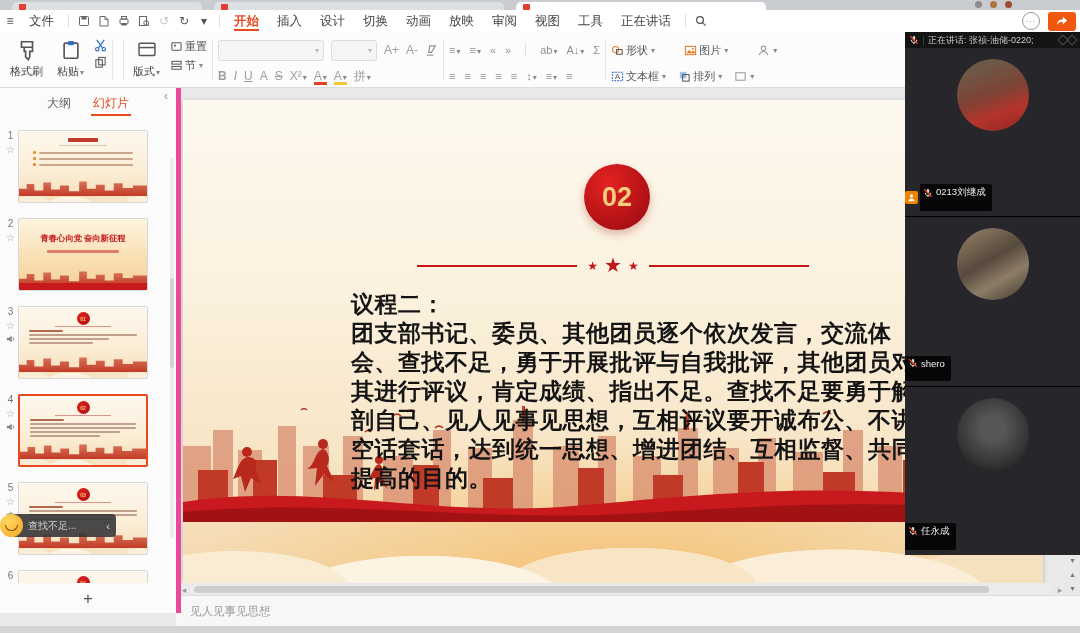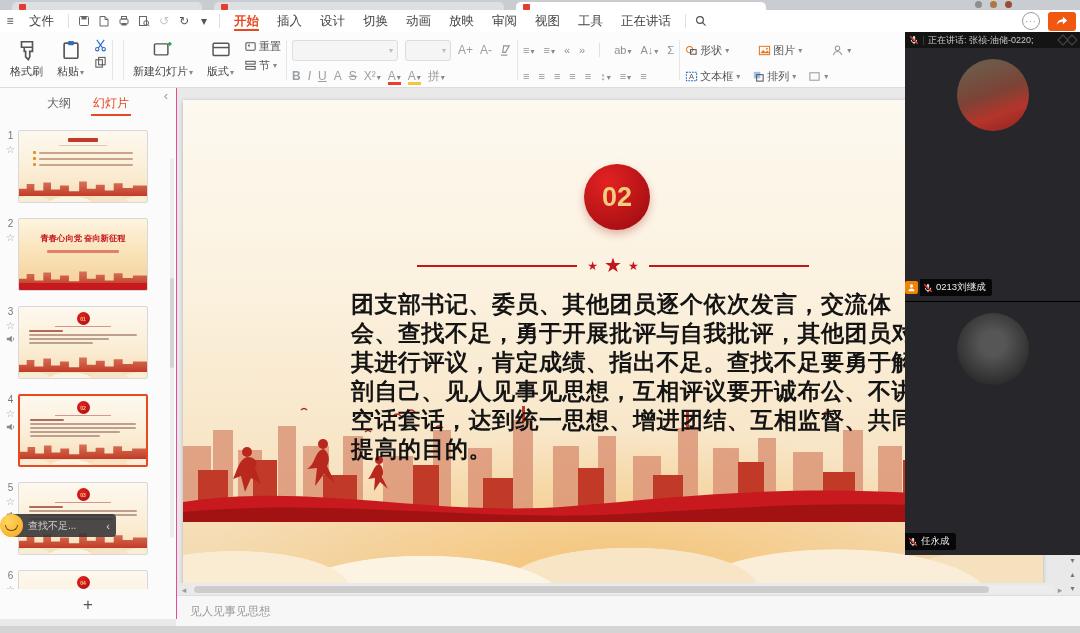--- a/index.html
+++ b/index.html
@@ -46,21 +46,21 @@
         display:flex;align-items:center;justify-content:flex-end;padding-right:4px;color:#bbb;font-size:8px}
   .fsel.small{width:40px}
   .fmtrow{display:flex;align-items:center;gap:7px;height:22px;color:#9aa0a6;font-size:12px}
   .fmtrow .lt{cursor:pointer}
   .lt.b{font-weight:bold}.lt.i{font-style:italic}.lt.u{text-decoration:underline}.lt.s{text-decoration:line-through}
   .clrA{position:relative}.clrA::after{content:"";position:absolute;left:0;right:0;bottom:-2px;height:3px;background:#e8402a}
   .hlA{position:relative}.hlA::after{content:"";position:absolute;left:0;right:0;bottom:-2px;height:3px;background:#f3c73c}
   .pico{font-size:11px;color:#8d9197;cursor:pointer}
 
   
-  .sidebar{position:absolute;top:88px;left:0;width:176px;bottom:14px;background:#fbfbfb;border-right:1px solid #ec4899;z-index:6}
+  .sidebar{position:absolute;top:88px;left:0;width:176px;bottom:20px;background:#fbfbfb;border-right:5px solid #ec4899;z-index:6}
   .s-tabs{height:30px;display:flex;align-items:center;justify-content:center;gap:22px;position:relative;font-size:12px}
   .s-tab{color:#666;cursor:pointer;height:30px;line-height:30px;position:relative}
   .s-tab.active{color:#e8491f}
   .s-tab.active::after{content:"";position:absolute;left:-2px;right:-2px;bottom:2px;height:2px;background:#e8491f}
   .collapse{position:absolute;right:8px;top:0;color:#999;font-size:13px;cursor:pointer}
   .thumbs{position:absolute;top:30px;left:0;right:0;height:478px;overflow:hidden}
   .sscroll{position:absolute;right:2px;top:40px;width:4px;height:380px;background:#ececec;border-radius:2px}
   .sscroll i{position:absolute;left:0;width:4px;top:120px;height:90px;background:#d2d2d2;border-radius:2px;display:block}
   .trow{position:absolute;left:0;width:176px}
   .tmeta{position:absolute;left:4px;top:0;width:13px;display:flex;flex-direction:column;align-items:center;gap:3px;
@@ -142,21 +142,21 @@
   .tiles{flex:1;display:flex;flex-direction:column;gap:1px;background:#000}
   .tile{flex:1;position:relative;background:#27272b;cursor:pointer}
   .tile.active{box-shadow:inset 0 0 0 2px #17c964}
   .av{position:absolute;left:50%;top:11px;transform:translateX(-50%);width:72px;height:72px;border-radius:50%}
   .av1{background:linear-gradient(160deg,#6e5847 18%,#7c4336 48%,#b5342b 72%,#8c241f)}
   .av2{background:linear-gradient(150deg,#86755e 12%,#57493d 45%,#8d7d67 68%,#3c352c)}
   .av3{background:linear-gradient(165deg,#234334 15%,#1c4a33 42%,#a63c28 72%,#7c2518)}
   .av4{background:radial-gradient(circle at 50% 42%,#565656 0 22%,#2c2c2c 75%)}
   .av5{background:#050505}
   .plabel{position:absolute;left:0;bottom:5px;display:flex;align-items:center;gap:2px}
-  .pill{display:flex;align-items:center;gap:3px;background:rgba(0,0,0,.82);padding:2px 6px 2px 3px;
+  .pill{display:flex;align-items:center;gap:3px;background:rgba(0,0,0,.82);padding:2px 6px 12px 3px;
         border-radius:0 2px 2px 0;color:#eee;font-size:9.5px;white-space:nowrap}
   .rolebadge{width:13px;height:13px;background:#f08300;border-radius:2px;display:flex;align-items:center;justify-content:center}
   .rolebadge svg{width:9px;height:9px;fill:#fff}
   .mic{width:10px;height:10px;flex:none}
   .mic rect{fill:#d8d8d8}
   .mic path,.mic line{stroke:#d8d8d8;stroke-width:1.2;fill:none}
   .mic .slash{stroke:#e8402a;stroke-width:1.6}
   .mic-active rect{fill:#2ecc71}
   .mic-active path,.mic-active line{stroke:#2ecc71}
   .mic-active .slash{display:none}
@@ -286,29 +286,20 @@
                 <rect x="2" y="4" width="7" height="8" fill="none" stroke="#555" stroke-width="1.1"></rect>
                 <rect x="5" y="1.5" width="7" height="8" fill="none" stroke="#555" stroke-width="1.1"></rect>
               </svg>
             </span>
           </span>
       </div>
     </div>
     <div class="rdiv"></div>
     <div class="rdiv"></div>
     <div class="rgroup">
-      <div class="gbtn">
-        <span class="big">
-            <svg viewBox="0 0 18 18">
-              <rect x="2" y="4" width="11" height="9" rx="1" fill="none" stroke="#555" stroke-width="1.2"></rect>
-              <path d="M13 4h3M14.5 2.5v3" stroke="#2da44e" stroke-width="1.4"></path>
-            </svg>
-          </span>
-        <span><span>新建幻灯片</span><span class="drop">▾</span></span>
-      </div>
       <div class="gbtn">
         <span class="big">
             <svg viewBox="0 0 18 18">
               <rect x="2.5" y="3.5" width="13" height="10" rx="1" fill="none" stroke="#555" stroke-width="1.2"></rect>
               <line x1="2.5" y1="7" x2="15.5" y2="7" stroke="#555" stroke-width="1.2"></line>
             </svg>
           </span>
         <span><span>版式</span><span class="drop">▾</span></span>
       </div>
       <div class="col2">
@@ -654,20 +645,21 @@
       <div class="starline">
         <span class="seg"></span>
         <span class="stars">
             <span class="star-s">★</span>
             <span class="star-m">★</span>
             <span class="star-s">★</span>
           </span>
         <span class="seg"></span>
       </div>
       <div class="sl-text">
+        <div>议程二：</div>
         <div>团支部书记、委员、其他团员逐个依次发言，交流体会、查找不足，勇于开展批评与自我批评，其他团员对其进行评议，肯定成绩、指出不足。查找不足要勇于解剖自己、见人见事见思想，互相评议要开诚布公、不讲空话套话，达到统一思想、增进团结、互相监督、共同提高的目的。</div>
       </div>
     </div>
   </div>
 
   <div class="hscroll">
     <span class="hs-ar">◂</span>
     <span class="hs-track">
         <span class="hs-thumb"></span>
       </span>
@@ -715,20 +707,34 @@
                 <rect x="4.6" y="1.2" width="2.8" height="5.6" rx="1.4"></rect>
                 <path d="M2.8 5.8c0 2.1 1.4 3.4 3.2 3.4s3.2-1.3 3.2-3.4"></path>
                 <line x1="6" y1="9.2" x2="6" y2="11"></line>
                 <line class="slash" x1="1.5" y1="1.5" x2="10.5" y2="10.5"></line>
               </svg>
               <span>0213刘继成</span>
             </span>
         </div>
       </div>
 
+      <div class="tile">
+        <div class="av av2"></div>
+        <div class="plabel">
+          <span class="pill">
+              <svg class="mic" viewBox="0 0 12 12">
+                <rect x="4.6" y="1.2" width="2.8" height="5.6" rx="1.4"></rect>
+                <path d="M2.8 5.8c0 2.1 1.4 3.4 3.2 3.4s3.2-1.3 3.2-3.4"></path>
+                <line x1="6" y1="9.2" x2="6" y2="11"></line>
+                <line class="slash" x1="1.5" y1="1.5" x2="10.5" y2="10.5"></line>
+              </svg>
+              <span>shero</span>
+            </span>
+        </div>
+      </div>
 
 
       <div class="tile">
         <div class="av av4"></div>
         <div class="plabel">
           <span class="pill">
               <svg class="mic" viewBox="0 0 12 12">
                 <rect x="4.6" y="1.2" width="2.8" height="5.6" rx="1.4"></rect>
                 <path d="M2.8 5.8c0 2.1 1.4 3.4 3.2 3.4s3.2-1.3 3.2-3.4"></path>
                 <line x1="6" y1="9.2" x2="6" y2="11"></line>

